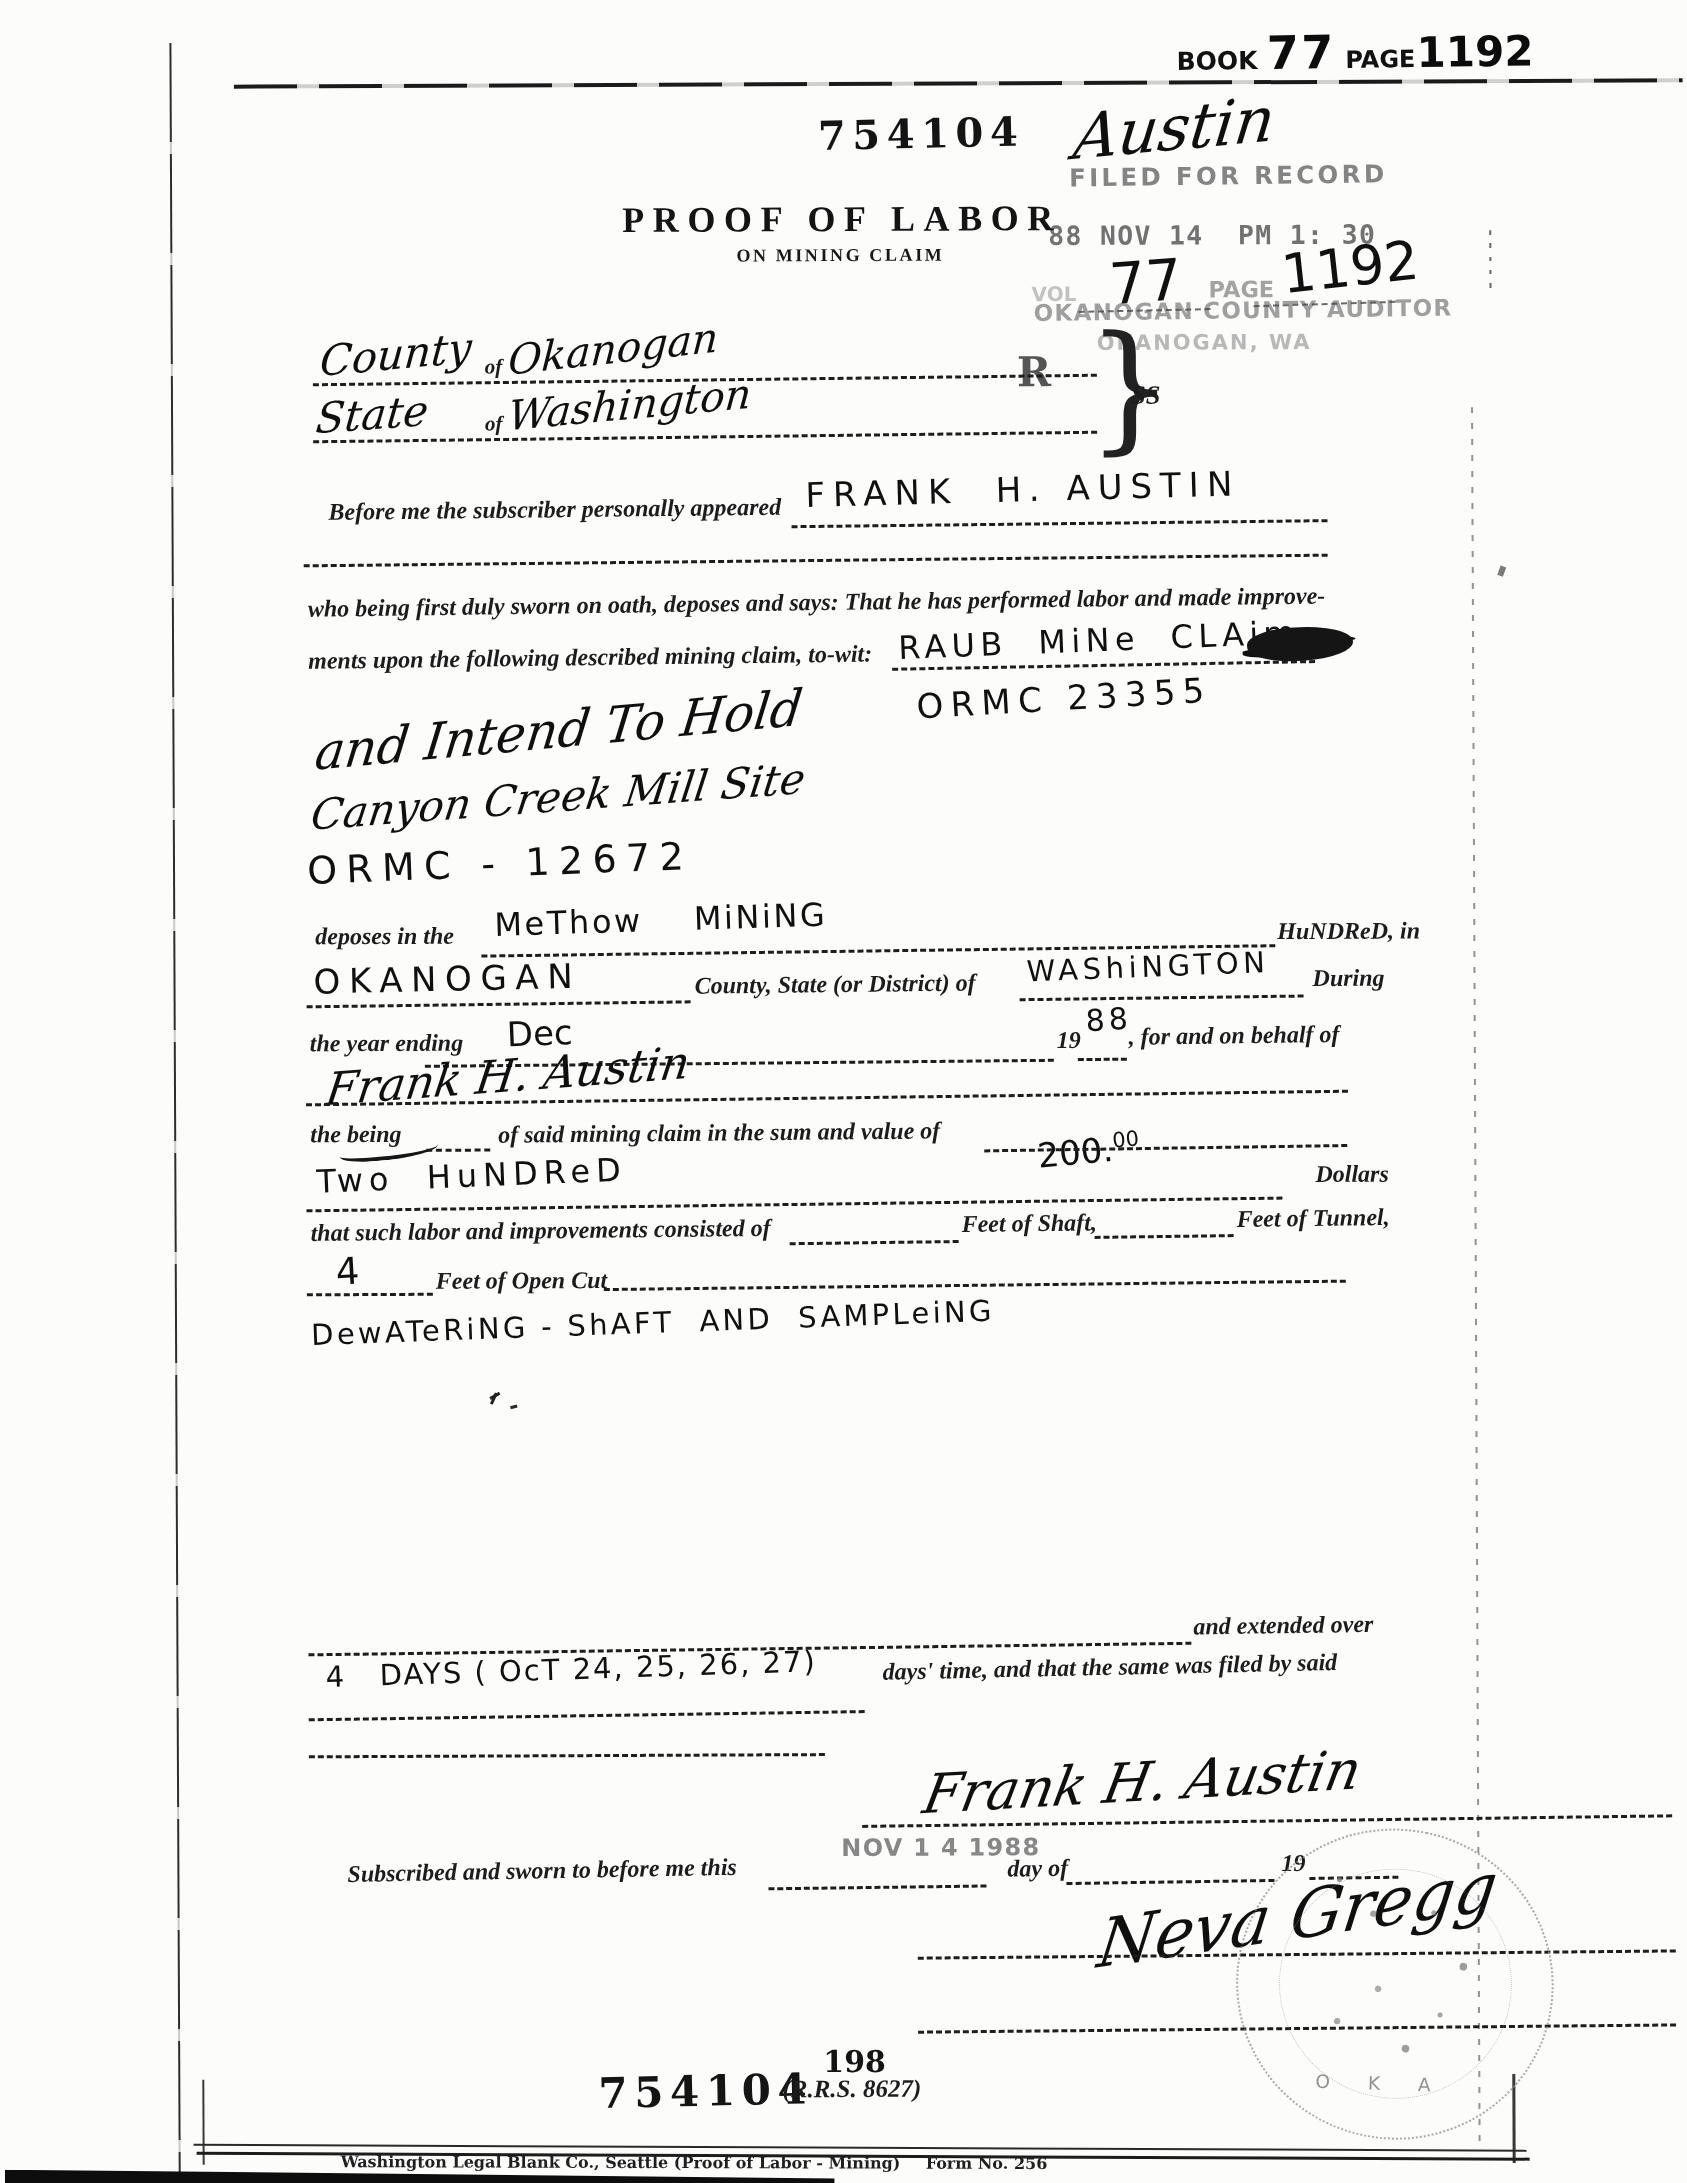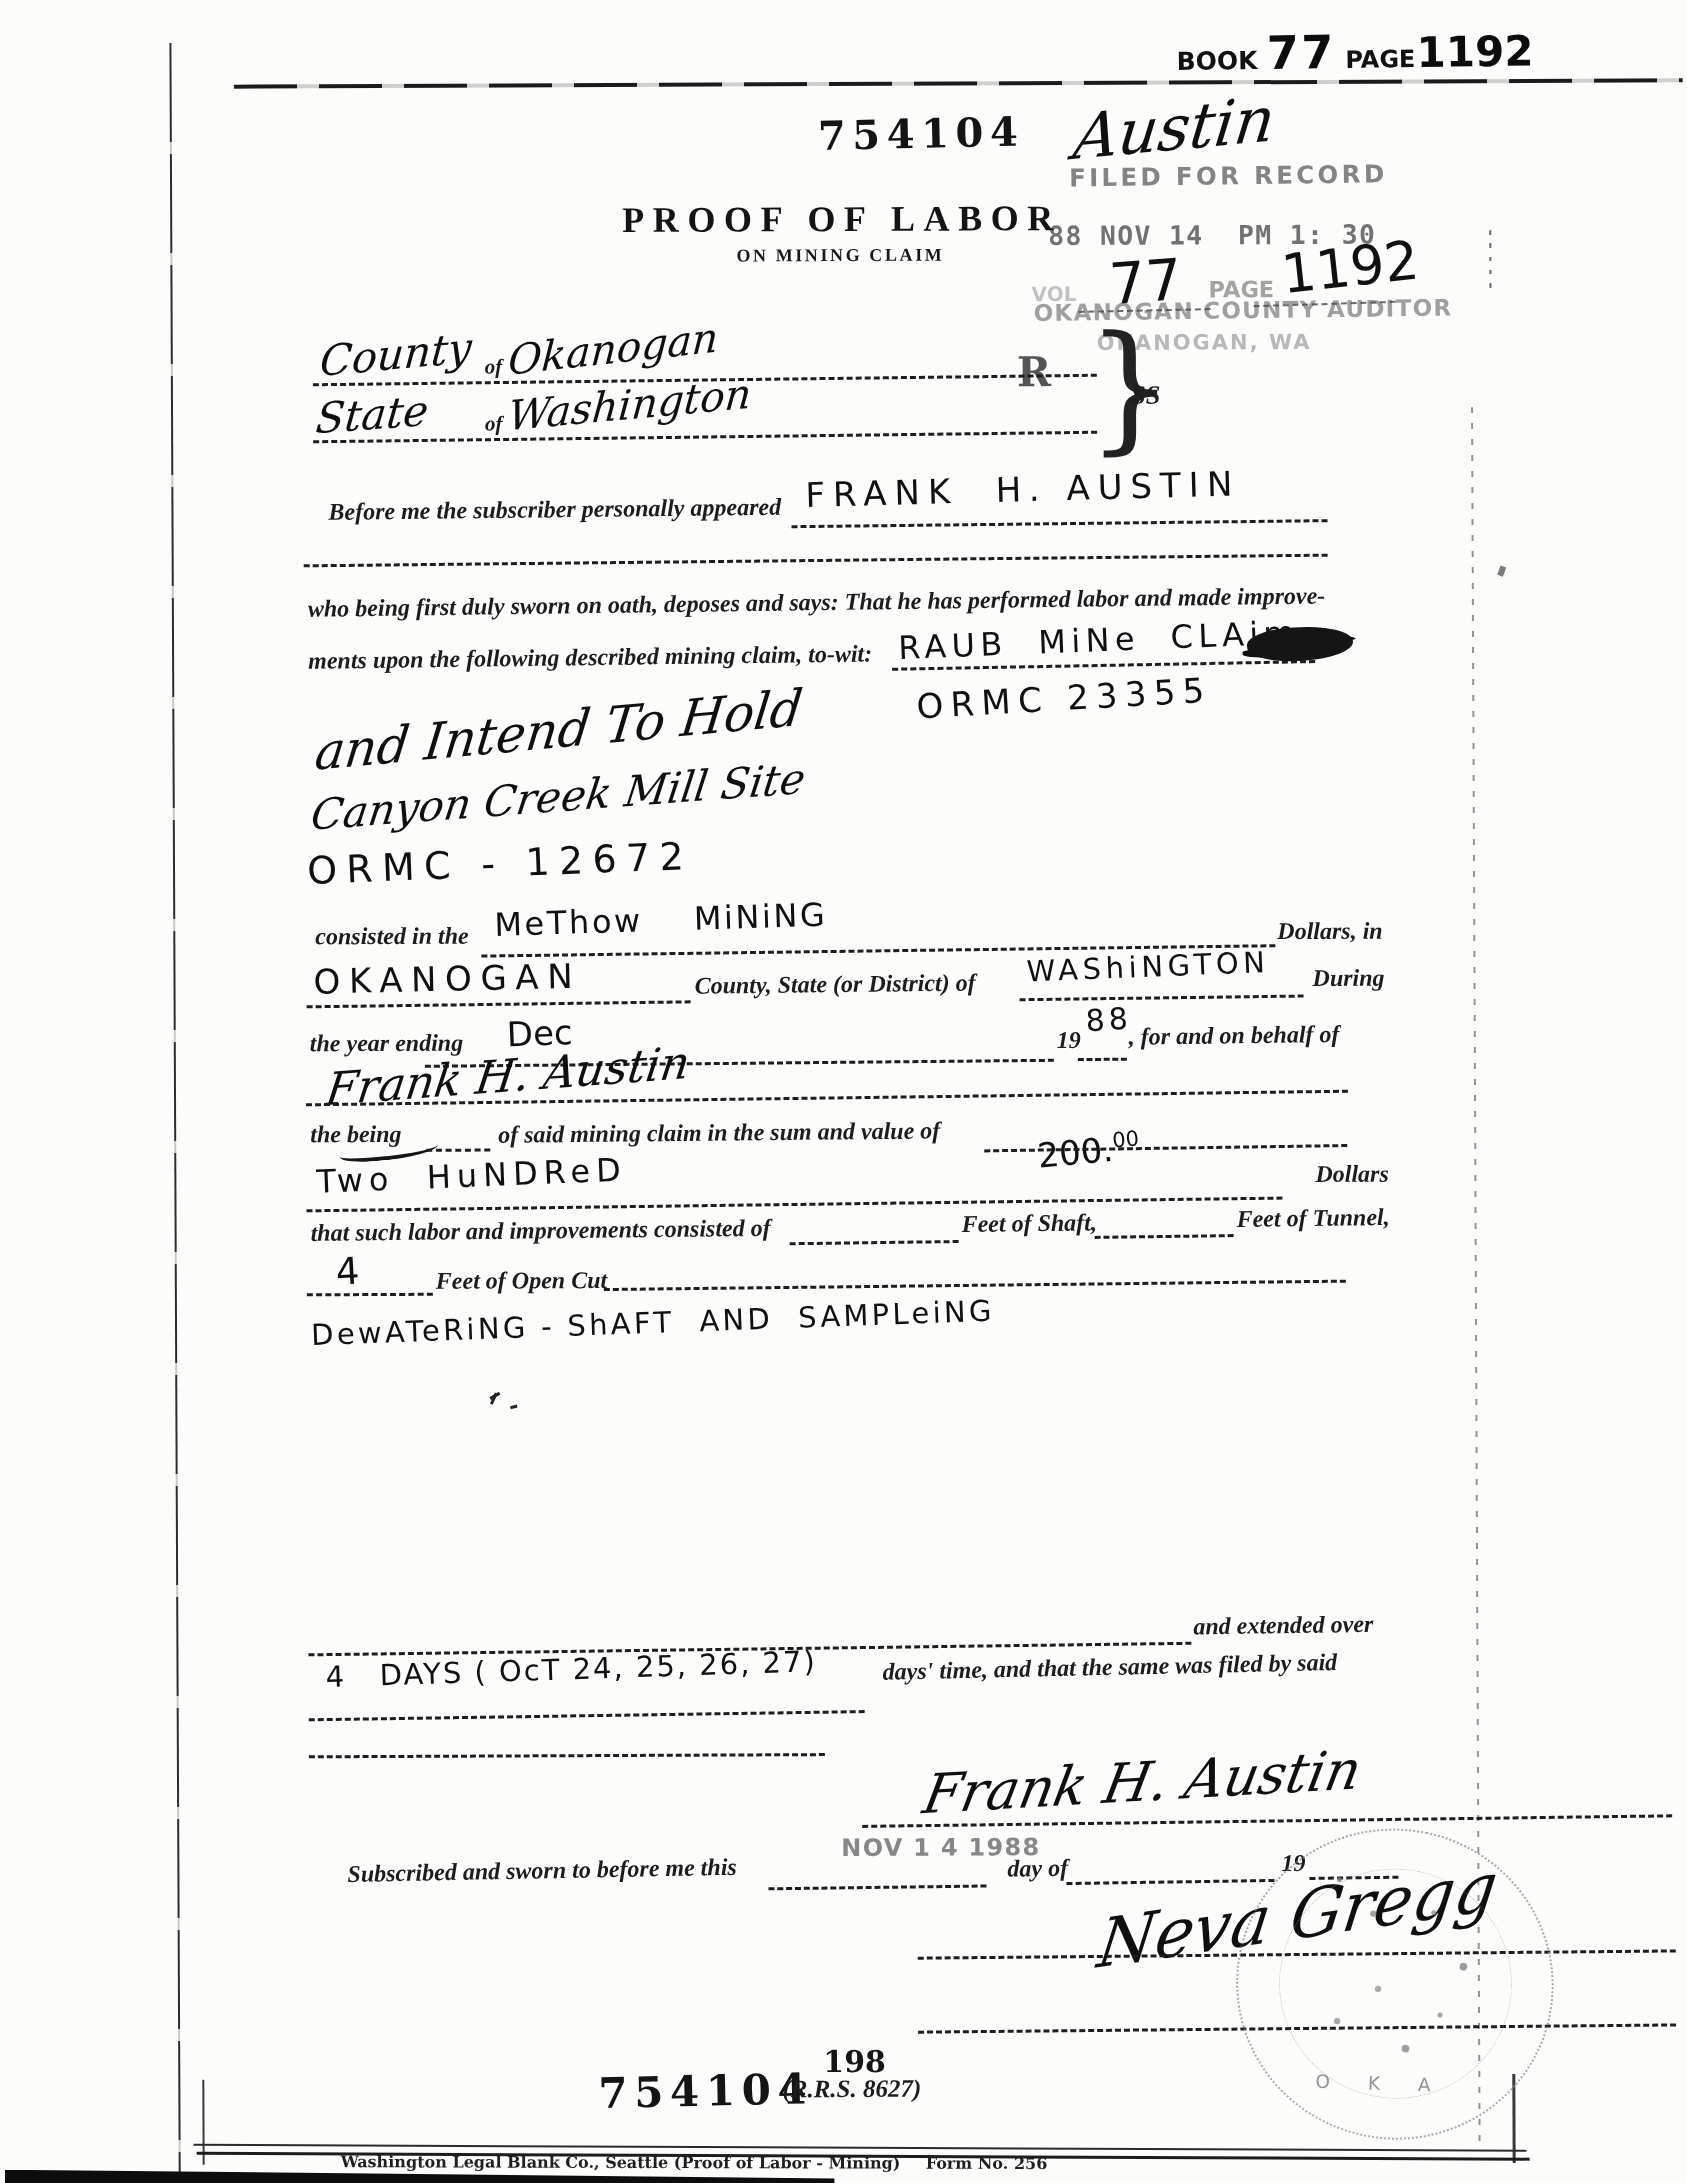--- a/index.html
+++ b/index.html
@@ -85,24 +85,24 @@
   <div class="abs printed" style="left:310px;top:643px;transform:rotate(-0.5deg);">ments upon the following described mining claim, to-wit:</div>
   <div class="abs hp" style="left:900px;top:622px;font-size:32px;letter-spacing:5.3px;transform:rotate(-2deg);">RAUB  MiNe  CLAim-</div>
   <div class="abs dash" style="left:894px;top:668px;width:423px;transform:rotate(-0.8deg);"></div>
   <div class="abs" style="left:1249px;top:629px;width:106px;height:34px;background:#151515;border-radius:42% 55% 46% 52%;transform:rotate(-4deg);box-shadow:-17px 6.6px 0 -12px #111,16px -2.6px 0 -13.2px #111;"></div>
   <div class="abs hp" style="left:918px;top:679px;font-size:34px;letter-spacing:7.3px;transform:rotate(-3deg);">ORMC 23355</div>
 
   <div class="abs hc" style="left:316px;top:700px;font-size:50px;transform:rotate(-5deg) skewX(-12deg);">and Intend To Hold</div>
   <div class="abs hc" style="left:312px;top:771px;font-size:42px;transform:rotate(-4deg) skewX(-12deg);">Canyon Creek Mill Site</div>
   <div class="abs hp" style="left:308px;top:840px;font-size:38px;letter-spacing:9.3px;transform:rotate(-2deg);">ORMC - 12672</div>
 
-  <div class="abs printed" style="left:316px;top:921px;">consisted in the</div>
+  <div class="abs printed" style="left:316px;top:921px;">deposes in the</div>
   <div class="abs hp" style="left:495px;top:900px;font-size:32px;letter-spacing:2.6px;transform:rotate(-1.5deg);">MeThow    MiNiNG</div>
   <div class="abs dash" style="left:482px;top:953px;width:794px;transform:rotate(-0.5deg);"></div>
-  <div class="abs printed" style="left:1278px;top:920px;">Dollars, in</div>
+  <div class="abs printed" style="left:1278px;top:920px;">HuNDReD, in</div>
 
   <div class="abs hp" style="left:314px;top:957px;font-size:34px;letter-spacing:8.6px;transform:rotate(-1deg);">OKANOGAN</div>
   <div class="abs dash" style="left:307px;top:1003px;width:384px;transform:rotate(-0.5deg);"></div>
   <div class="abs printed" style="left:695px;top:971px;transform:rotate(-0.4deg);">County, State (or District) of</div>
   <div class="abs hp" style="left:1027px;top:951px;font-size:29px;letter-spacing:4.6px;transform:rotate(-2deg);">WAShiNGTON</div>
   <div class="abs dash" style="left:1020px;top:999px;width:284px;transform:rotate(-0.5deg);"></div>
   <div class="abs printed" style="left:1313px;top:967px;text-align:center;">During</div>
 
   <div class="abs printed" style="left:310px;top:1028px;">the year ending</div>
   <div class="abs hp" style="left:507px;top:1012px;font-size:34px;transform:rotate(-2deg);">Dec</div>

